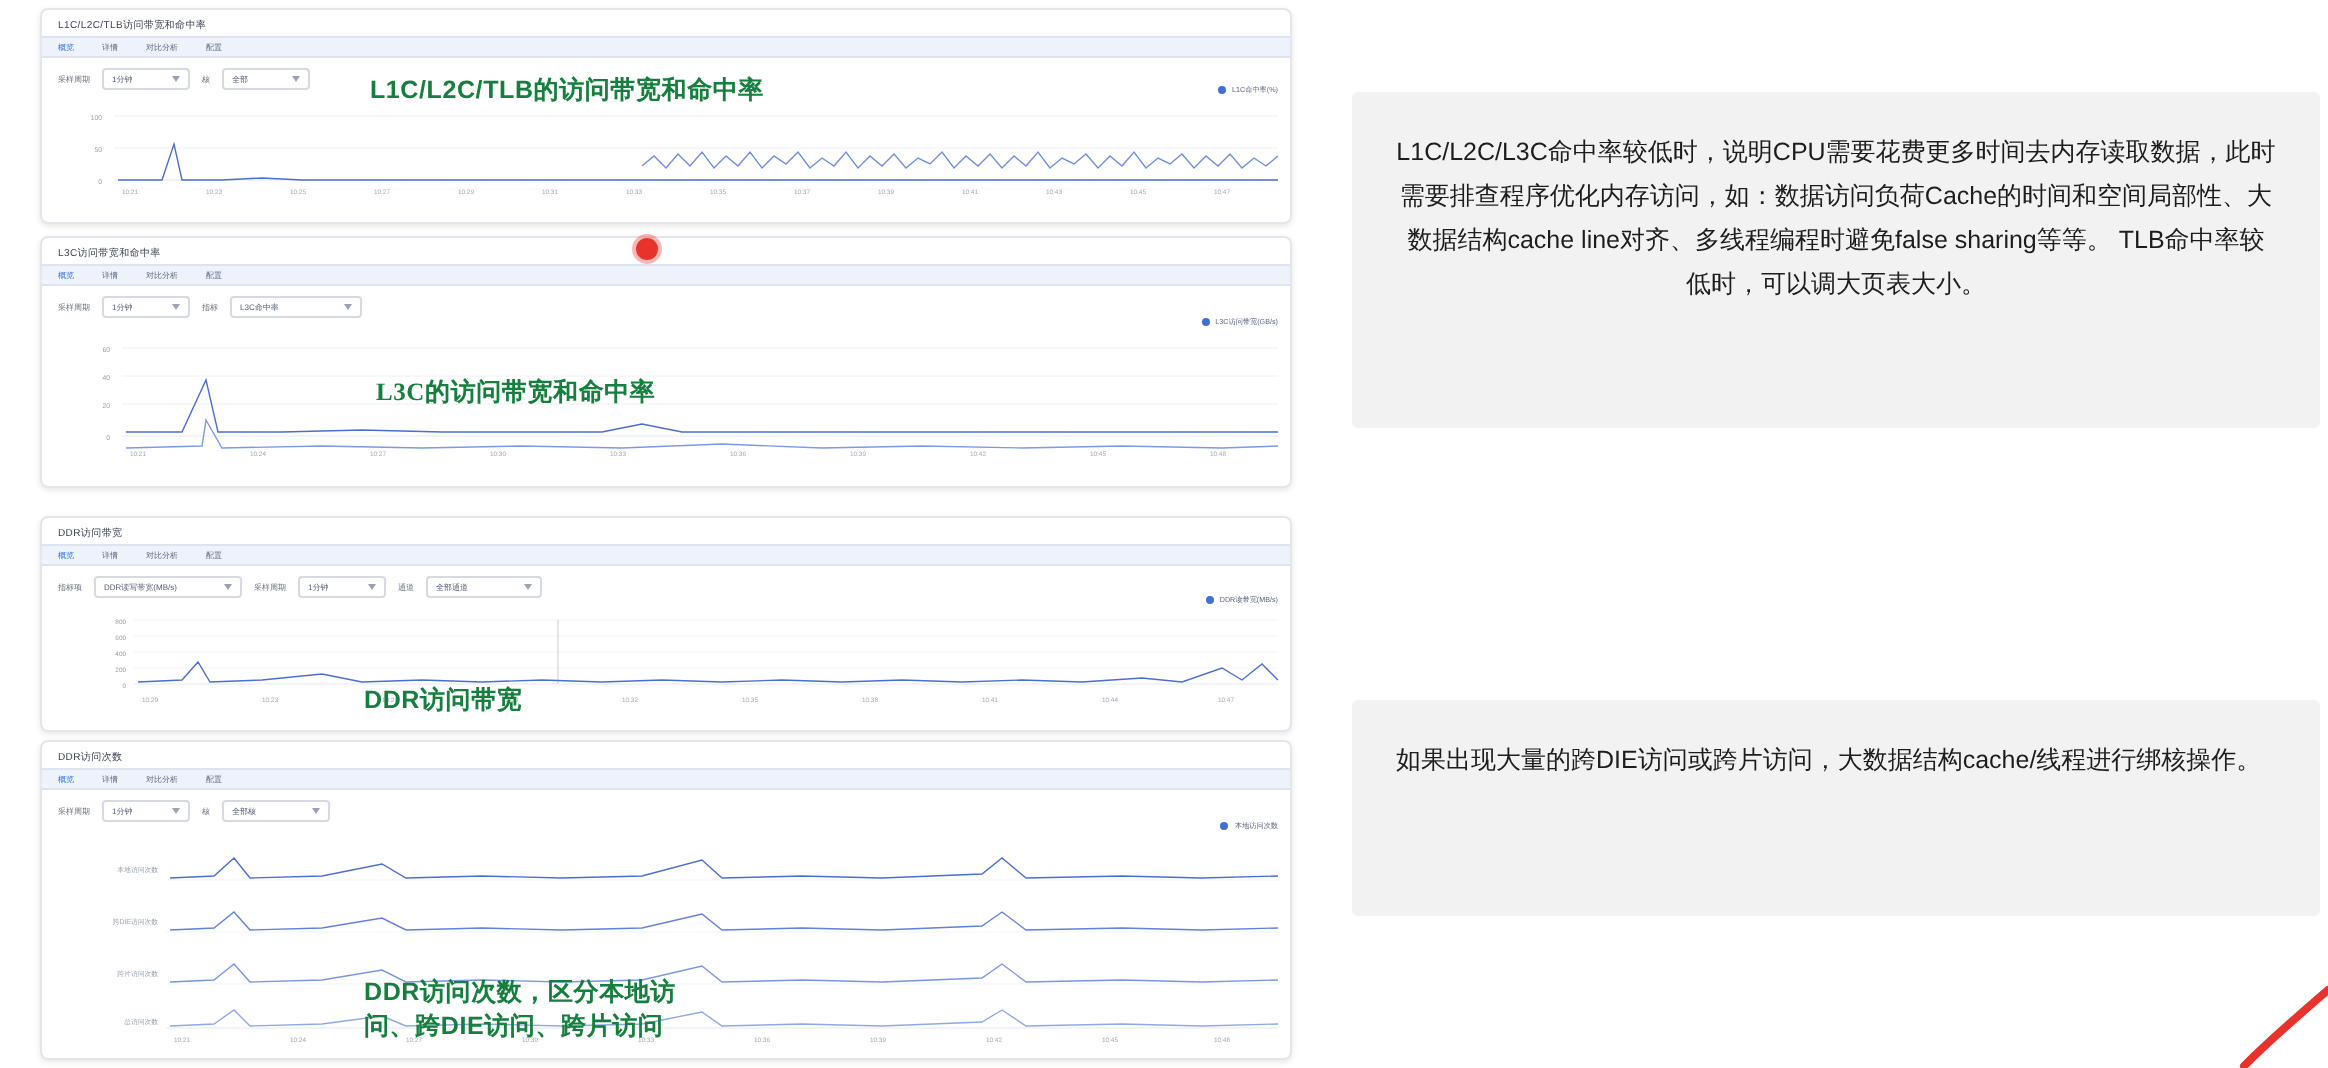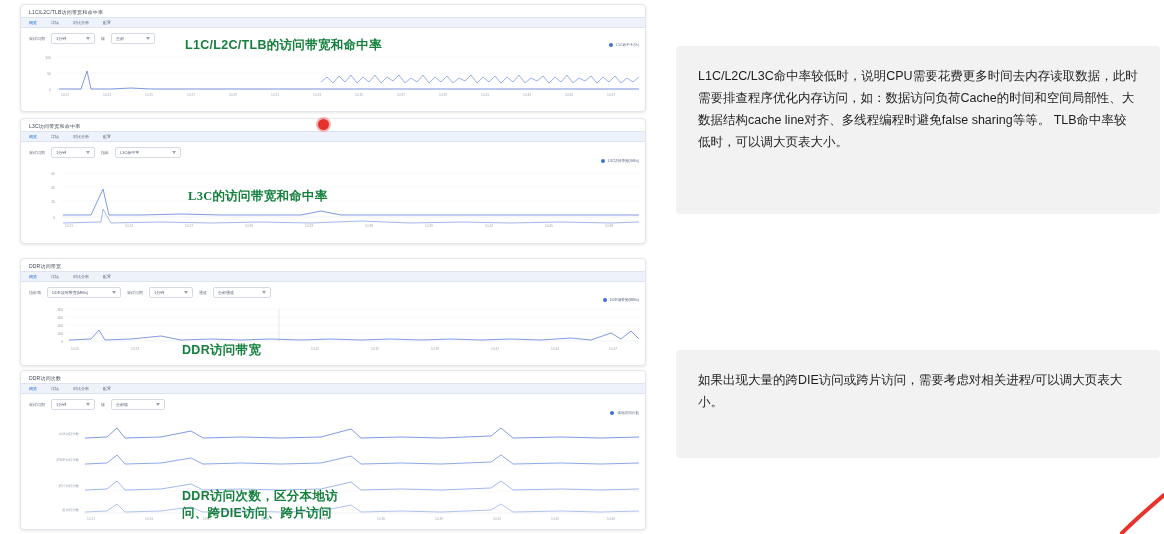--- a/index.html
+++ b/index.html
@@ -319,23 +319,23 @@
             <text x="472" y="101">10:42</text>
             <text x="530" y="101">10:45</text>
           <text x="586" y="101">10:48</text>
         </g>
       </svg>
     </div>
   </div>
   <div class="annot" style="left:182px;top:477px;margin-top:11px;">DDR访问次数，区分本地访
 问、跨DIE访问、跨片访问</div>
 
-  <div class="note" style="left:676px;top:46px;width:484px;height:168px;">L1C/L2C/L3C命中率较低时，说明CPU需要花费更多时间去内存读取数据，此时需要排查程序优化内存访问，如：数据访问负荷Cache的时间和空间局部性、大数据结构cache line对齐、多线程编程时避免false sharing等等。 TLB命中率较低时，可以调大页表大小。</div>
-
-  <div class="note" style="left:676px;top:350px;width:484px;height:108px;">如果出现大量的跨DIE访问或跨片访问，需要考虑对相关进程/可以调大页表大小。</div>
+  <div class="note" style="left:676px;top:46px;width:484px;height:168px;text-align:center;">L1C/L2C/L3C命中率较低时，说明CPU需要花费更多时间去内存读取数据，此时需要排查程序优化内存访问，如：数据访问负荷Cache的时间和空间局部性、大数据结构cache line对齐、多线程编程时避免false sharing等等。 TLB命中率较低时，可以调大页表大小。</div>
+
+  <div class="note" style="left:676px;top:350px;width:484px;height:108px;">如果出现大量的跨DIE访问或跨片访问，大数据结构cache/线程进行绑核操作。</div>
 
   <div class="cursor" style="left:318px;top:119px;"></div>
 
   <svg class="swoosh" width="120" height="45" viewBox="0 0 120 45">
     <path d="M78,44 C92,30 106,18 120,6" stroke="#e8322c" stroke-width="4" fill="none" stroke-linecap="round"></path>
   </svg>
 
 </div>
 
 </body></html>

